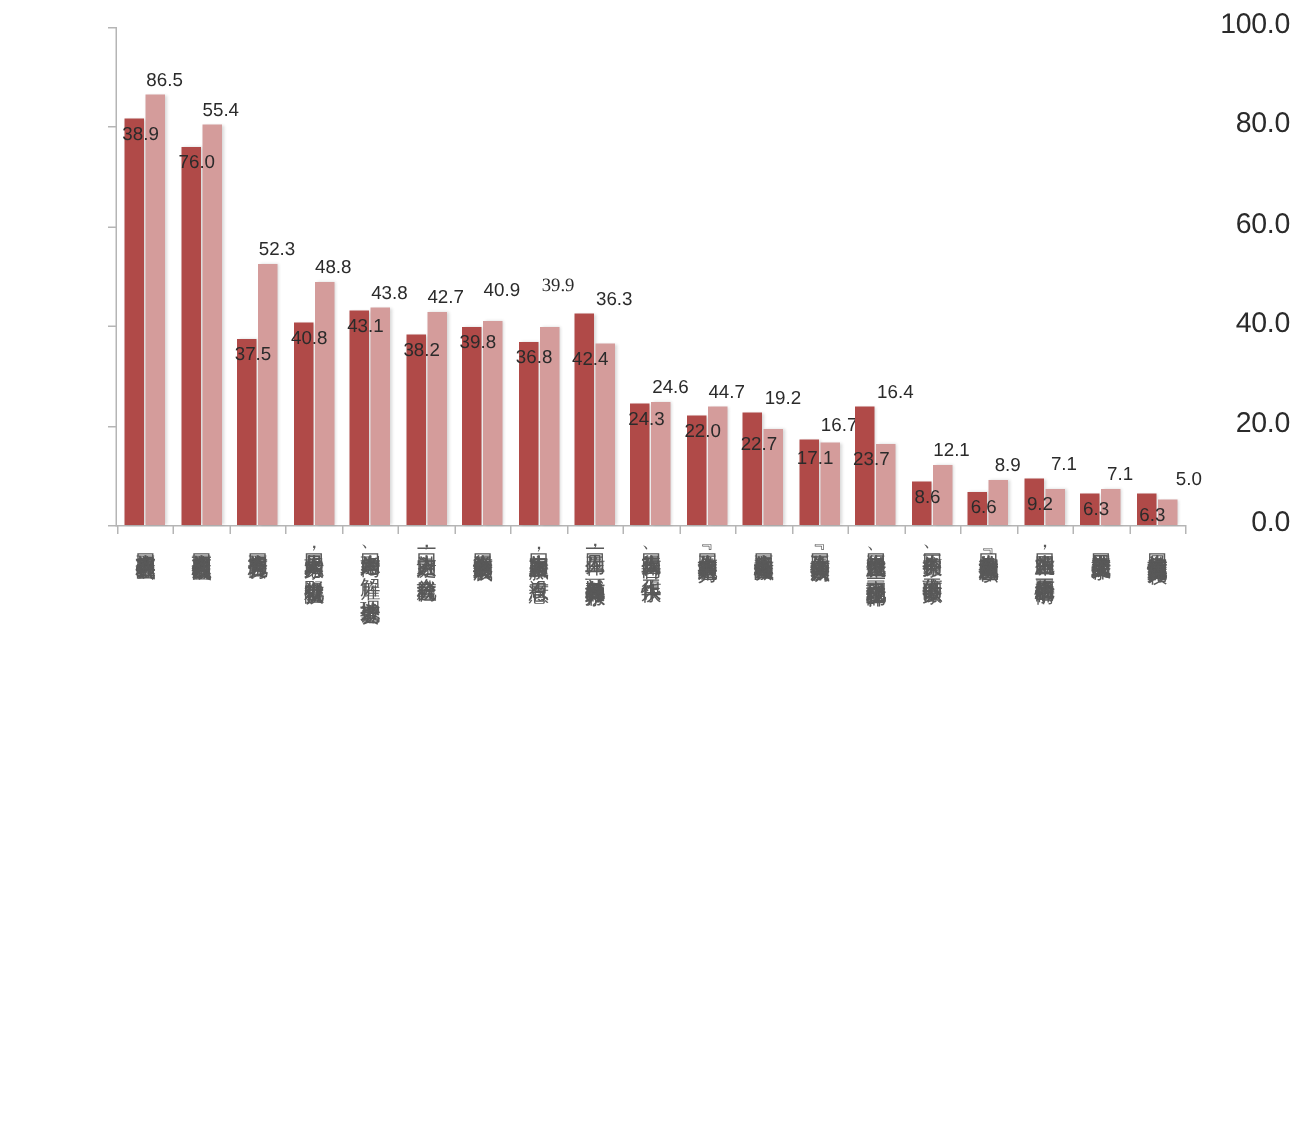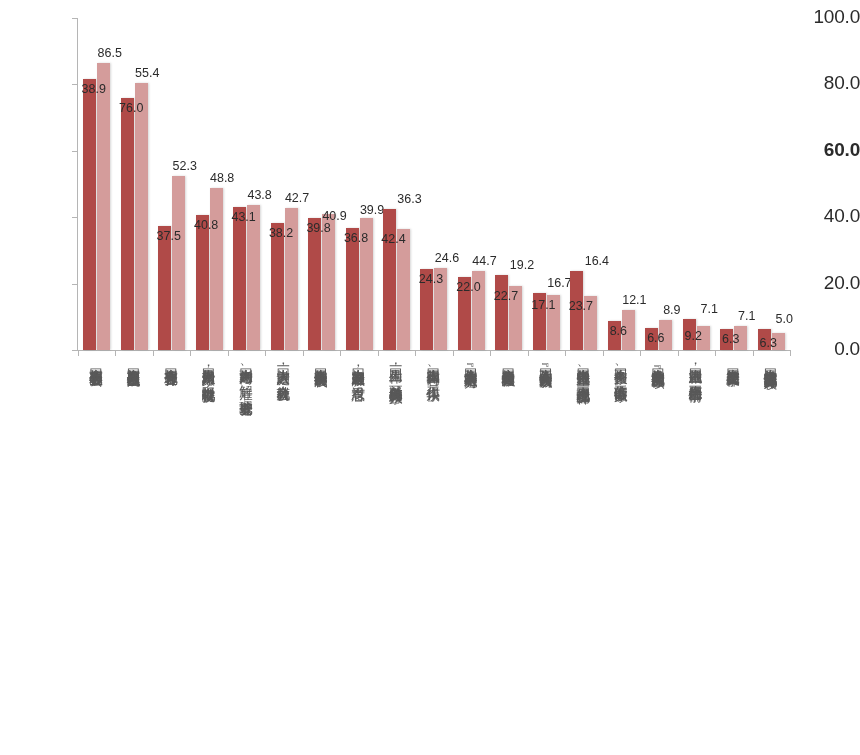--- a/index.html
+++ b/index.html
@@ -150,21 +150,21 @@
 
   <div class="y-axis-line"></div>
   <div id="y-axis-labels">
       <div class="y-tick" style="top: 350px;"></div>
       <div class="y-label" style="top: 338px;">0.0</div>
       <div class="y-tick" style="top: 283.6px;"></div>
       <div class="y-label" style="top: 271.6px;">20.0</div>
       <div class="y-tick" style="top: 217.2px;"></div>
       <div class="y-label" style="top: 205.2px;">40.0</div>
       <div class="y-tick" style="top: 150.8px;"></div>
-      <div class="y-label" style="top: 138.8px; font-weight: bold;">60.0</div>
+      <div class="y-label" style="top: 138.8px;">60.0</div>
       <div class="y-tick" style="top: 84.4px;"></div>
       <div class="y-label" style="top: 72.4px;">80.0</div>
       <div class="y-tick" style="top: 18px;"></div>
       <div class="y-label" style="top: 6px;">100.0</div>
     </div>
 
   <div class="x-axis-line"></div>
   <div id="x-axis-ticks">
       <div class="x-tick" style="left: 78px;"></div>
       <div class="x-tick" style="left: 115.474px;"></div>
@@ -222,27 +222,27 @@
       <div class="cat-group" style="left: 187.368px; width: 37.4737px;">
         <div class="bar bar-a" style="left: 5.23684px; width: 13px; height: 126.824px; background: rgb(176, 74, 72);"></div>
         <div class="bar bar-b" style="left: 19.2368px; width: 13px; height: 141.764px; background: rgb(212, 156, 155);"></div>
       </div>
       <div class="val-label" style="left: 202.105px; width: 34px; bottom: 144.764px;">42.7</div>
       <div class="val-label" style="left: 186.105px; width: 34px; bottom: 109.824px;">38.2</div>
       <div class="cat-group" style="left: 224.842px; width: 37.4737px;">
         <div class="bar bar-a" style="left: 5.23684px; width: 13px; height: 132.136px; background: rgb(176, 74, 72);"></div>
         <div class="bar bar-b" style="left: 19.2368px; width: 13px; height: 135.788px; background: rgb(212, 156, 155);"></div>
       </div>
-      <div class="val-label" style="left: 239.579px; width: 34px; bottom: 127px;">40.9</div>
+      <div class="val-label" style="left: 239.579px; width: 34px; bottom: 150px;">40.9</div>
       <div class="val-label" style="left: 223.579px; width: 34px; bottom: 115.136px;">39.8</div>
       <div class="cat-group" style="left: 262.316px; width: 37.4737px;">
         <div class="bar bar-a" style="left: 5.23684px; width: 13px; height: 122.176px; background: rgb(176, 74, 72);"></div>
         <div class="bar bar-b" style="left: 19.2368px; width: 13px; height: 132.468px; background: rgb(212, 156, 155);"></div>
       </div>
-      <div class="val-label" style="left: 277.053px; width: 34px; bottom: 133px;">39.9</div>
+      <div class="val-label" style="left: 277.053px; width: 34px; bottom: 152px; font-family: Liberation Serif, serif;">39.9</div>
       <div class="val-label" style="left: 261.053px; width: 34px; bottom: 105.176px;">36.8</div>
       <div class="cat-group" style="left: 299.789px; width: 37.4737px;">
         <div class="bar bar-a" style="left: 5.23684px; width: 13px; height: 140.768px; background: rgb(176, 74, 72);"></div>
         <div class="bar bar-b" style="left: 19.2368px; width: 13px; height: 120.516px; background: rgb(212, 156, 155);"></div>
       </div>
       <div class="val-label" style="left: 314.526px; width: 34px; bottom: 143.768px;">36.3</div>
       <div class="val-label" style="left: 298.526px; width: 34px; bottom: 103.516px;">42.4</div>
       <div class="cat-group" style="left: 337.263px; width: 37.4737px;">
         <div class="bar bar-a" style="left: 5.23684px; width: 13px; height: 80.676px; background: rgb(176, 74, 72);"></div>
         <div class="bar bar-b" style="left: 19.2368px; width: 13px; height: 81.672px; background: rgb(212, 156, 155);"></div>
@@ -294,21 +294,21 @@
       <div class="cat-group" style="left: 637.053px; width: 37.4737px;">
         <div class="bar bar-a" style="left: 5.23684px; width: 13px; height: 20.916px; background: rgb(176, 74, 72);"></div>
         <div class="bar bar-b" style="left: 19.2368px; width: 13px; height: 23.572px; background: rgb(212, 156, 155);"></div>
       </div>
       <div class="val-label" style="left: 651.789px; width: 34px; bottom: 26.572px;">7.1</div>
       <div class="val-label" style="left: 635.789px; width: 34px; bottom: 3.916px;">6.3</div>
       <div class="cat-group" style="left: 674.526px; width: 37.4737px;">
         <div class="bar bar-a" style="left: 5.23684px; width: 13px; height: 20.916px; background: rgb(176, 74, 72);"></div>
         <div class="bar bar-b" style="left: 19.2368px; width: 13px; height: 16.6px; background: rgb(212, 156, 155);"></div>
       </div>
-      <div class="val-label" style="left: 689.263px; width: 34px; bottom: 23.916px;">5.0</div>
+      <div class="val-label" style="left: 689.263px; width: 34px; bottom: 23.916px; text-align: right;">5.0</div>
       <div class="val-label" style="left: 673.263px; width: 34px; bottom: 0px;">6.3</div>
     </div>
 
   <div class="cat-labels" id="cat-labels">
       <div class="cat-label" style="left: 10.7368px;">因为想要拥有生存下去的金钱</div>
       <div class="cat-label" style="left: 48.2105px;">因为想要拥有可以自由使用的金钱</div>
       <div class="cat-label" style="left: 85.6842px;">因为想要拥有育儿资金</div>
       <div class="cat-label" style="left: 123.158px;">因为如果只是考虑家人，视野就会变得狭隘</div>
       <div class="cat-label" style="left: 160.632px;">因为考虑到离婚、解雇、护理或养老资金</div>
       <div class="cat-label" style="left: 198.105px;">因为一进入家庭，就会脱离社会</div>

